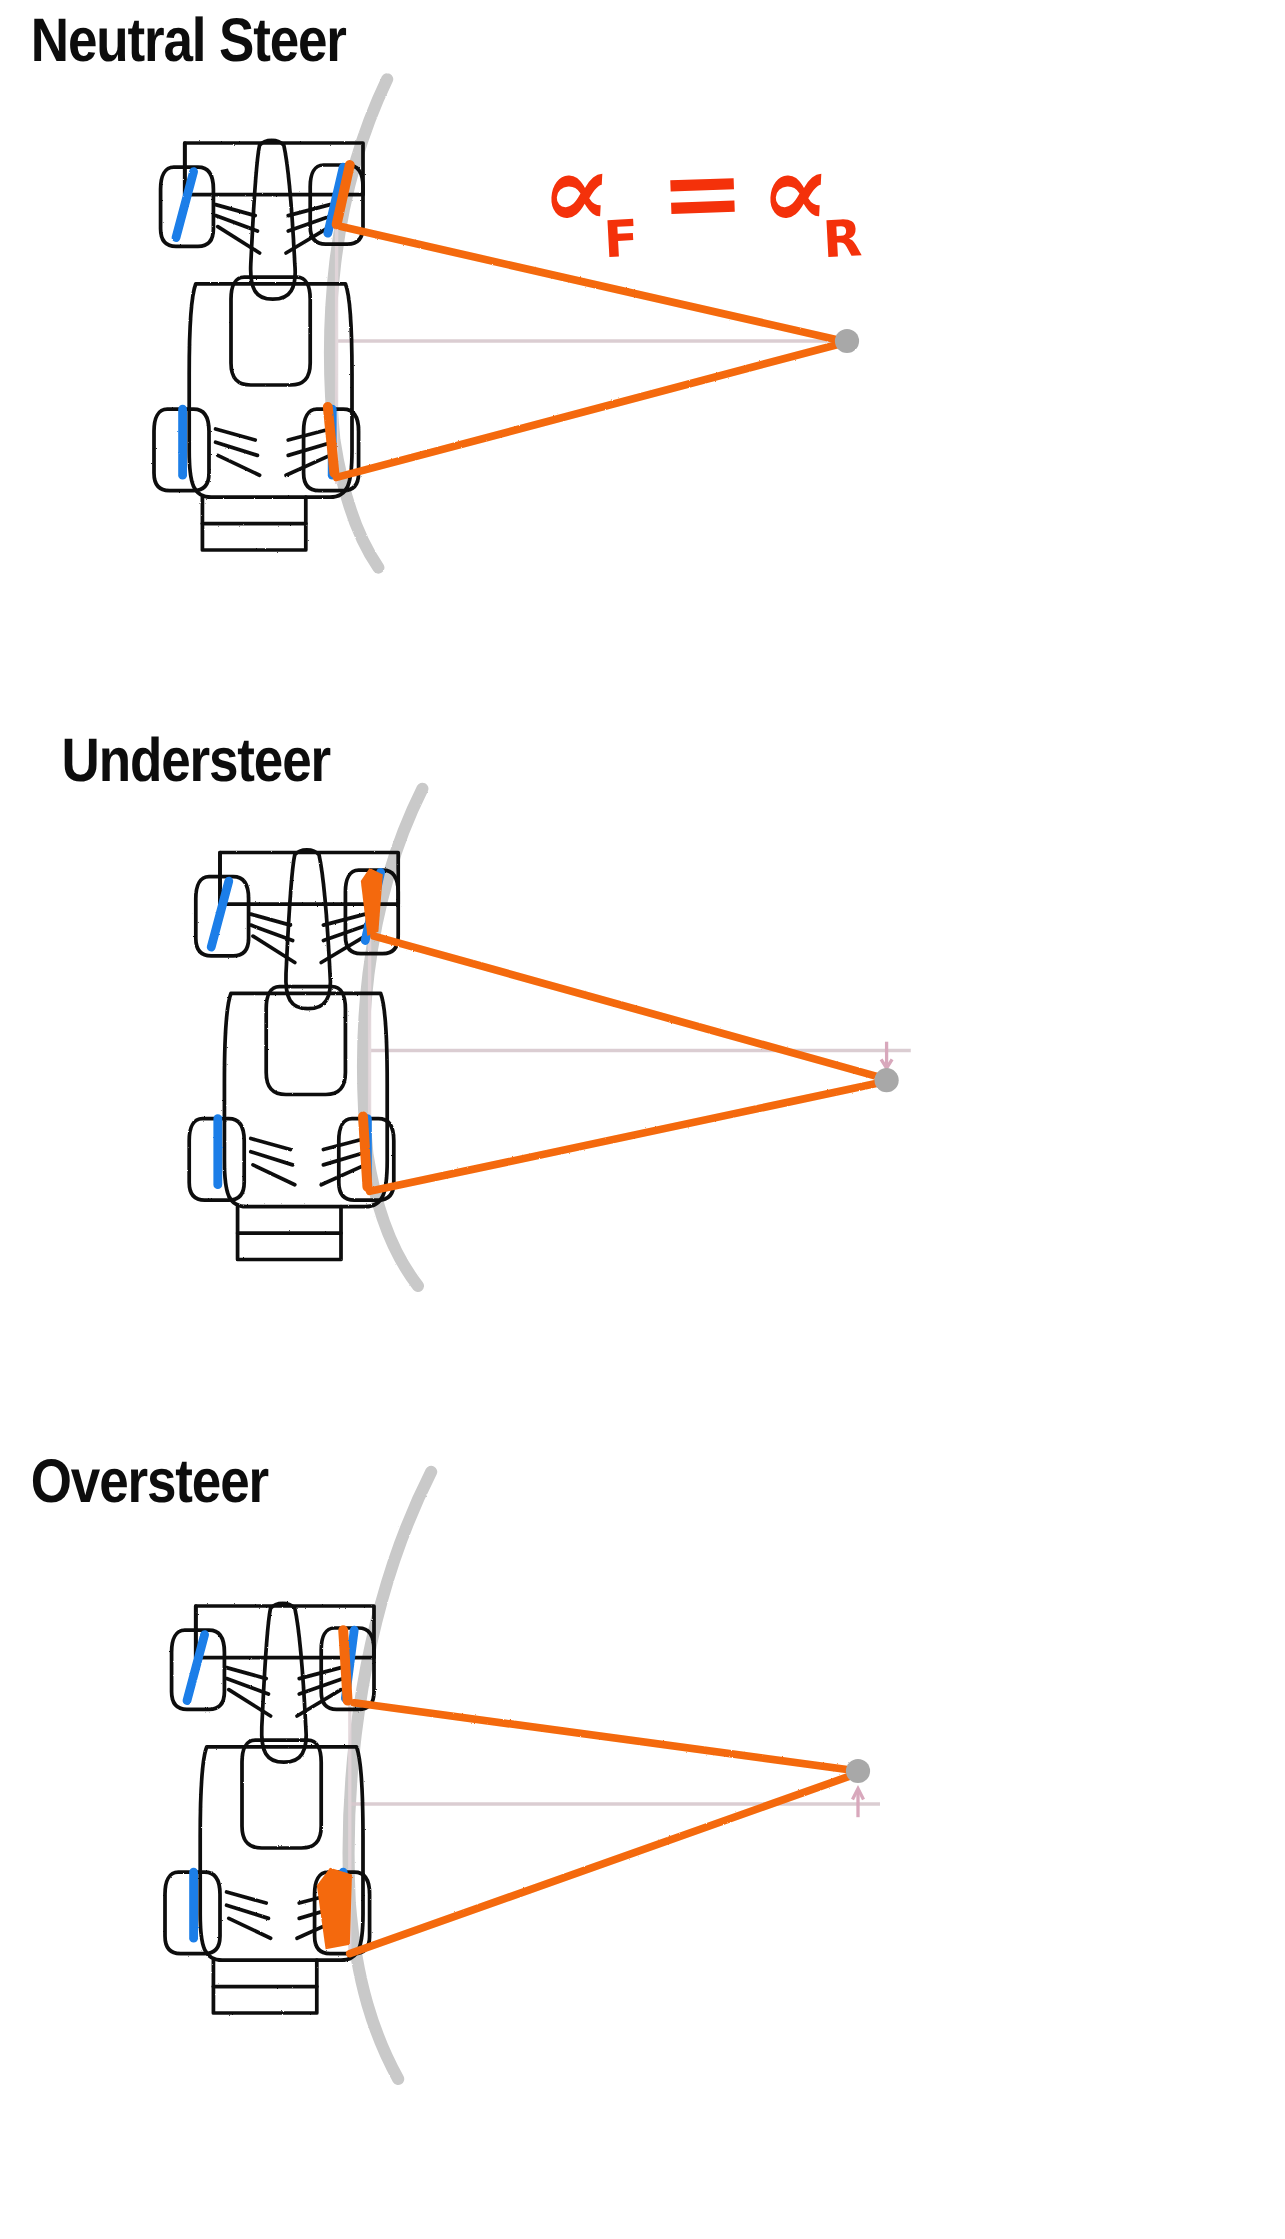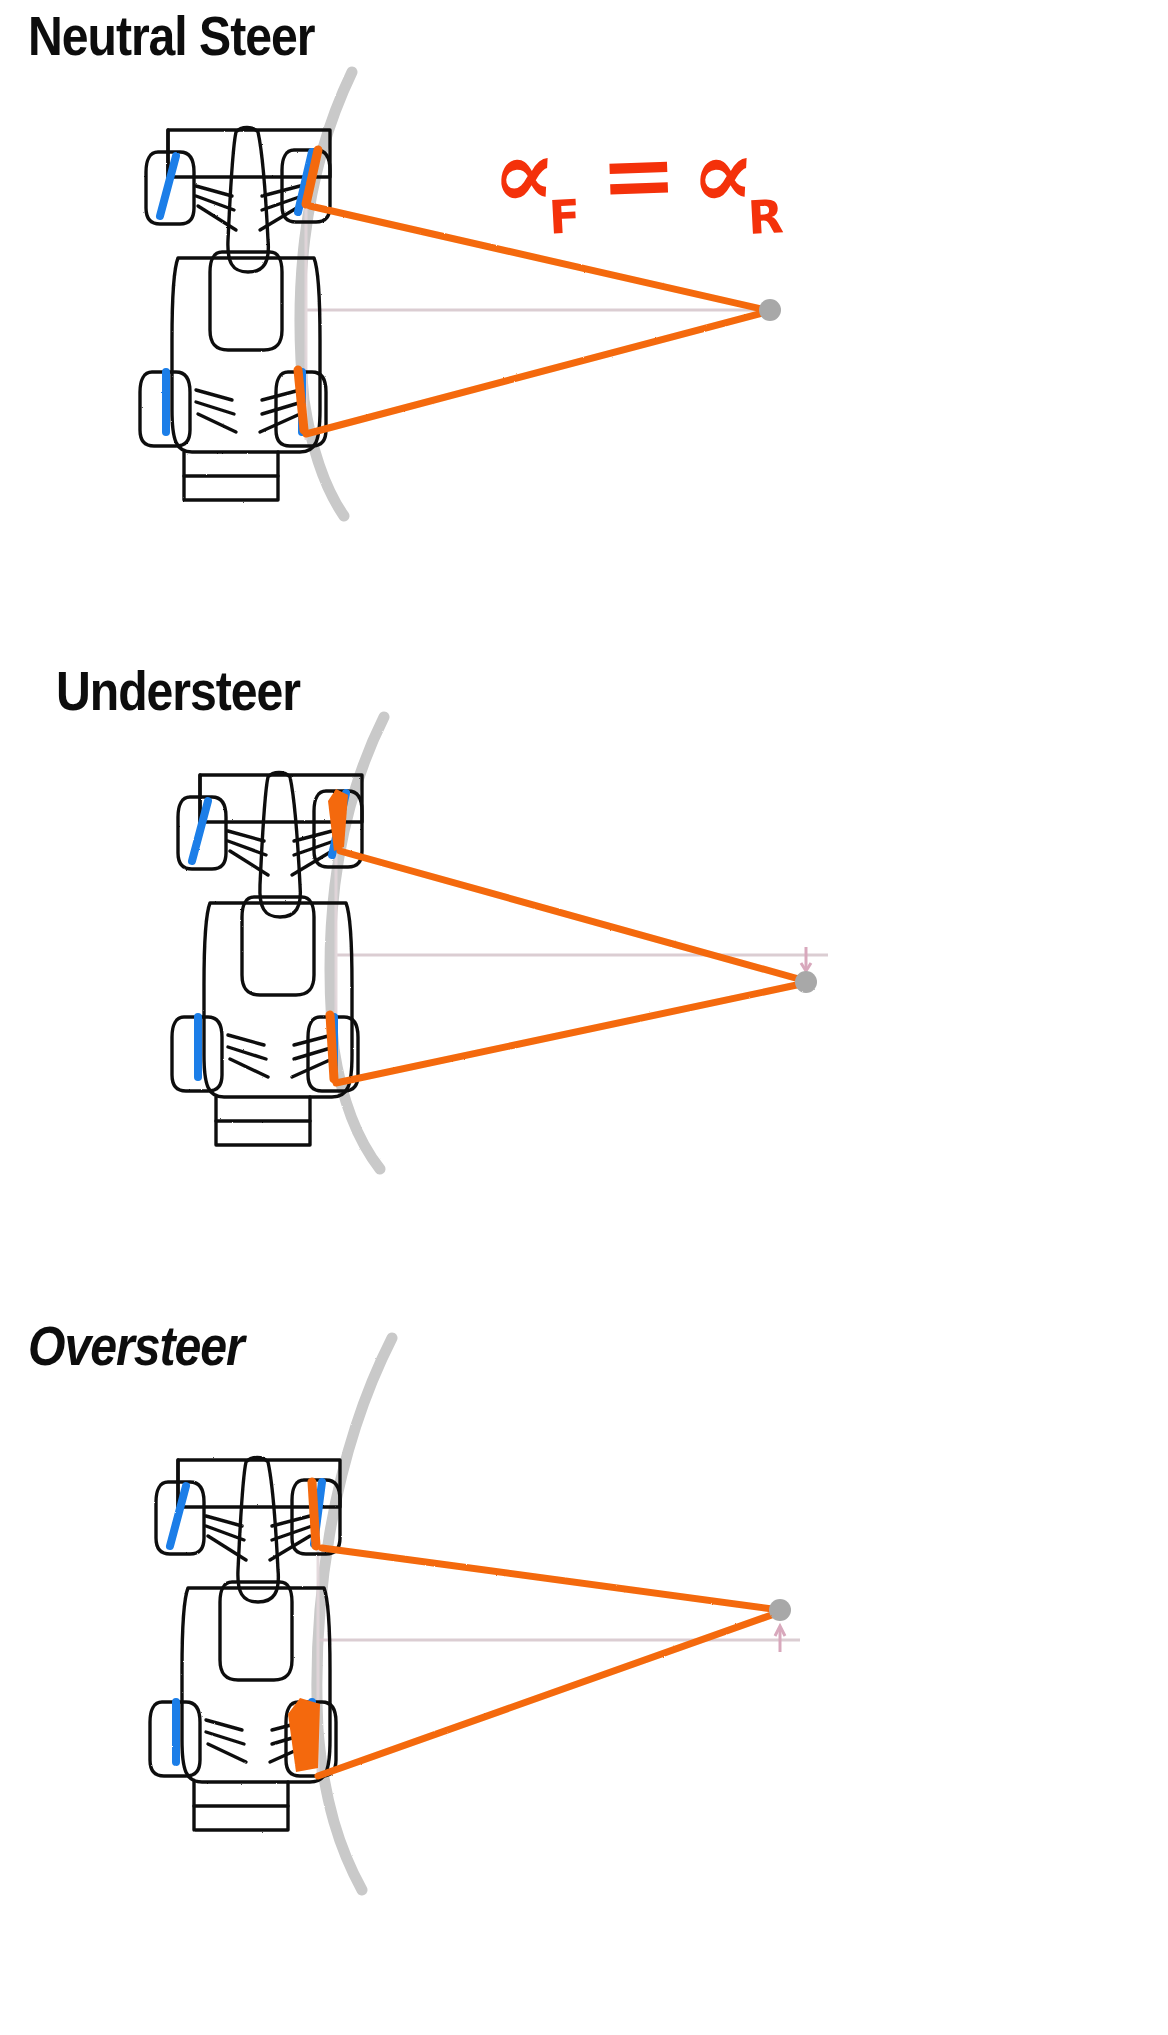--- a/index.html
+++ b/index.html
@@ -7,21 +7,21 @@
   body{
     width:1168px;height:2035px;
     background:#ffffff;
     font-family:"Liberation Sans", sans-serif;
     overflow:hidden;
     position:relative;
   }
   .panel{position:relative;width:1032px;overflow:hidden;}
   #panel-neutral{height:655px;}
   #panel-under{height:655px;margin-left:28px;}
-  #panel-over{height:725px;font-style:italic;}
+  #panel-over{height:725px;}
 
   .panel-title{
     position:absolute;
     left:28px;
     font-family:"Liberation Sans", sans-serif;
     font-weight:700;
     font-size:56px;
     letter-spacing:-1.2px;
     color:#0d0d0d;
     line-height:1;

